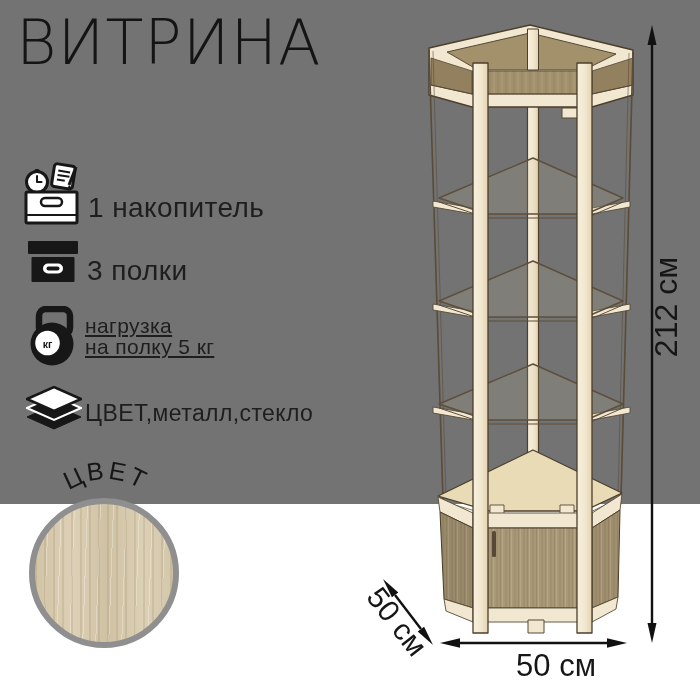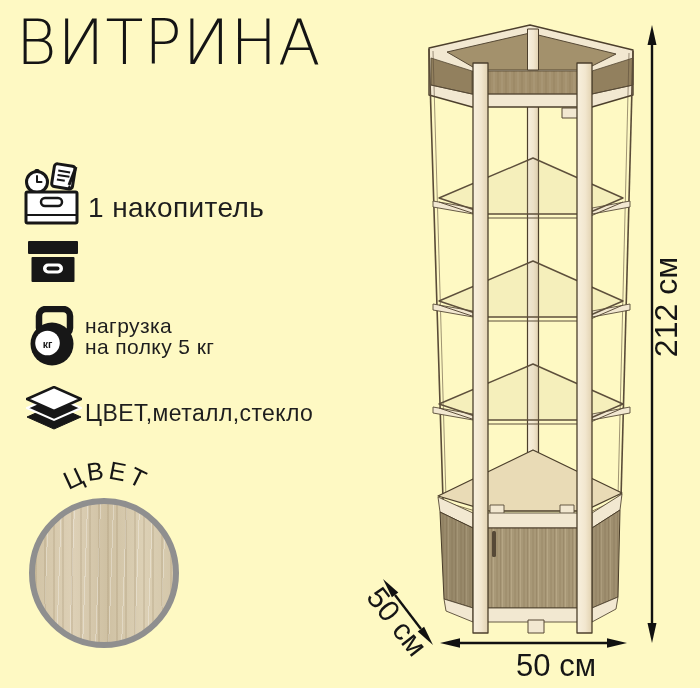--- a/index.html
+++ b/index.html
@@ -1,22 +1,22 @@
 <!DOCTYPE html>
 <html><head>
 <meta charset="utf-8">
 <style>
   html,body{width:700px;height:700px;margin:0;padding:0;overflow:hidden;background:#ffffff;
     font-family:"Liberation Sans",sans-serif;}
   .abs{position:absolute;}
-  #stage{position:relative;width:700px;height:688px;background:#fef9c3;}
+  #stage{position:relative;width:700px;height:504px;background:#737373;}
   .title{left:16px;top:6px;font-size:62px;font-weight:200;letter-spacing:1px;color:#141414;
     font-family:"DejaVu Sans","Liberation Sans",sans-serif;white-space:nowrap;}
   .feat-label{font-size:28px;color:#1e1e1e;letter-spacing:.4px;white-space:nowrap;}
-  .feat-label.small{font-size:21px;line-height:21px;}
+  .feat-label.small{font-size:21px;line-height:21px;text-decoration:underline;}
   .feat-label.wide{font-size:23px;}
   .swatch{left:29px;top:498px;width:150px;height:150px;border-radius:50%;
     border:6px solid #8f8f8f;box-sizing:border-box;
     background:
       repeating-linear-gradient(90deg, rgba(150,130,95,0.20) 0 2px, rgba(0,0,0,0) 2px 9px),
       repeating-linear-gradient(92deg, rgba(255,255,255,0.30) 0 1px, rgba(0,0,0,0) 1px 13px),
       linear-gradient(90deg,#d2c4a6 0%,#ddd0b6 28%,#cfc1a3 52%,#dcd0b5 78%,#d4c7aa 100%);}
   .swatch-name{left:0;top:649px;width:208px;text-align:center;font-size:23px;
     letter-spacing:1px;color:#161616;white-space:nowrap;}
   svg text{font-family:"Liberation Sans",sans-serif;}
@@ -43,20 +43,21 @@
     <path d="M3,53 H52" stroke="#171717" stroke-width="2"></path>
   </svg>
   <div class="abs feat-label" style="left:88px;top:192px">1 накопитель</div>
 
   <svg class="abs" style="left:28px;top:241px" width="50" height="41" viewBox="0 0 50 41">
     <rect x="0" y="0" width="50" height="13" rx="1" fill="#171717"></rect>
     <rect x="3.5" y="16" width="43" height="25" rx="1" fill="#171717"></rect>
     <rect x="15" y="22.5" width="20" height="10" rx="5" fill="#ffffff"></rect>
     <rect x="18.5" y="25.5" width="13" height="4" rx="2" fill="#171717"></rect>
   </svg>
+  <div class="abs feat-label" style="left:87px;top:255px">3 полки</div>
 
   <svg class="abs" style="left:26px;top:306px" width="54" height="61" viewBox="0 0 54 61">
     <rect x="13" y="3" width="31" height="26" rx="7" fill="none" stroke="#171717" stroke-width="6.5"></rect>
     <circle cx="26" cy="38" r="21.5" fill="#171717"></circle>
     <circle cx="21.5" cy="37" r="12.3" fill="#ffffff"></circle>
     <text x="21.5" y="41.5" text-anchor="middle" font-size="10.5" font-weight="600" fill="#171717">кг</text>
   </svg>
   <div class="abs feat-label small" style="left:85px;top:315px">нагрузка</div>
   <div class="abs feat-label small" style="left:85px;top:336px">на полку 5 кг</div>
 

